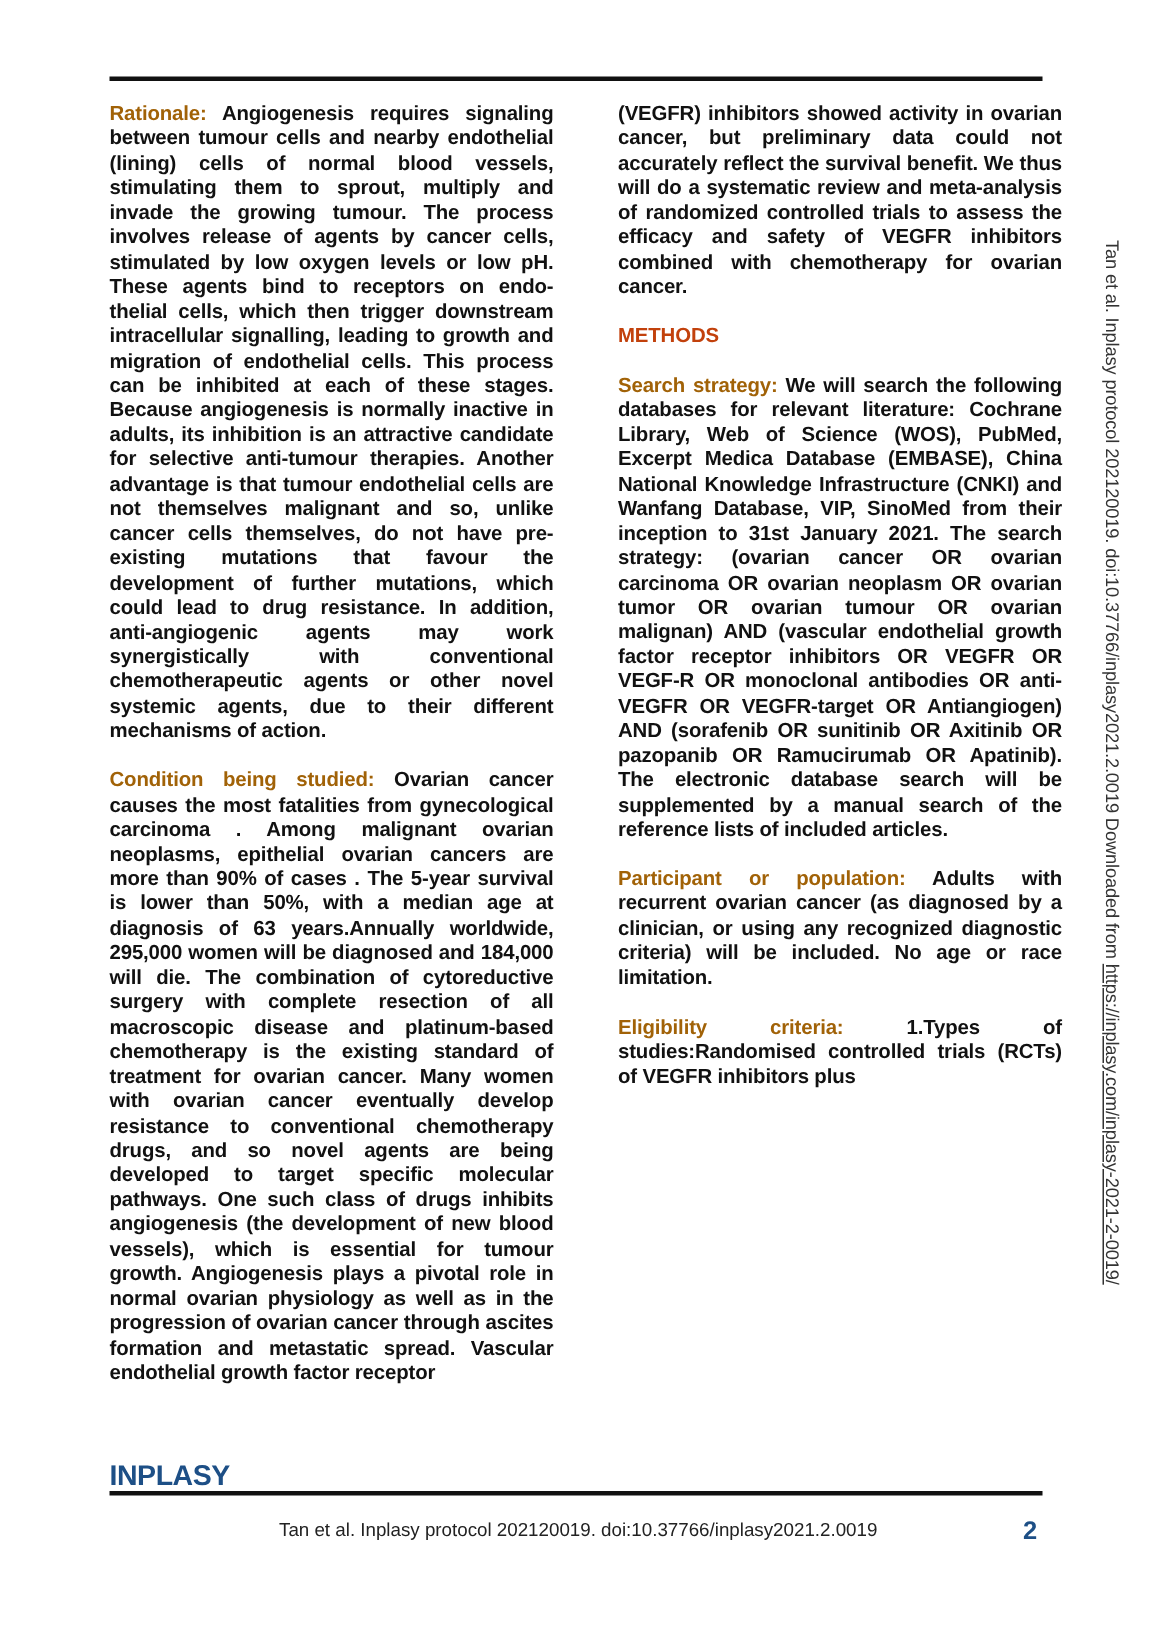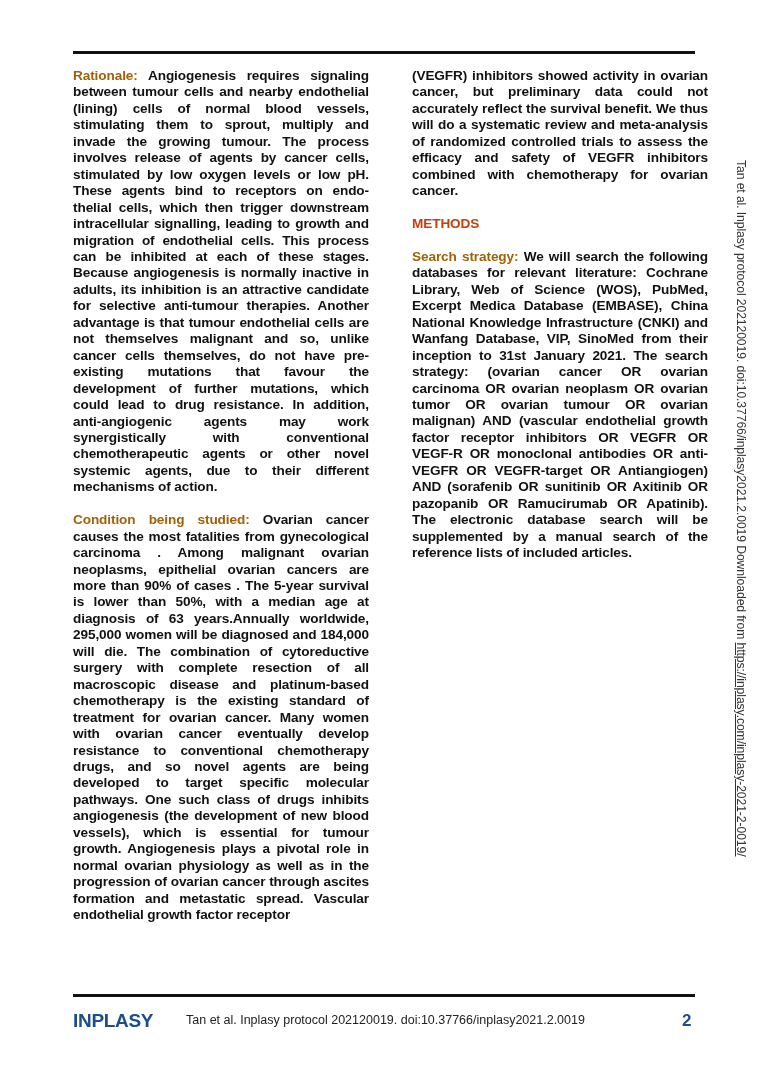--- a/index.html
+++ b/index.html
@@ -7,21 +7,21 @@
          font-family:"Liberation Sans", sans-serif; color:#111; }
   .rule-top { position:absolute; left:73px; top:51px; width:622px; height:3px; background:#111; }
   .rule-bottom { position:absolute; left:73px; top:994px; width:622px; height:3px; background:#111; }
   .col { position:absolute; top:68px; font-size:13.6px; line-height:16.45px; font-weight:bold;
          text-align:justify; letter-spacing:-0.1px; }
   .col-left { left:73px; width:296px; }
   .col-right { left:412px; width:296px; }
   .col p { margin:0 0 16.45px 0; }
   .lbl { color:#a16207; }
   .heading { color:#c2410c; }
-  .footer-brand { position:absolute; left:73px; top:1010px; font-size:19px; font-weight:bold;
+  .footer-brand { position:absolute; left:73px; top:974px; font-size:19px; font-weight:bold;
                   color:#1d4f86; letter-spacing:-0.3px; }
   .footer-cite { position:absolute; left:186px; top:1013px; font-size:12.5px; color:#222; }
   .footer-page { position:absolute; left:682px; top:1011px; font-size:17px; font-weight:bold; color:#1d4f86; }
   .side-note { position:absolute; left:748px; top:160px; transform-origin:0 0; transform:rotate(90deg);
                font-size:12.2px; color:#333; white-space:nowrap; letter-spacing:-0.1px; }
   .side-note .link { text-decoration:underline; color:#333; }
 </style>
 </head>
 <body>
 
@@ -29,20 +29,22 @@
 
 <div class="col col-left">
   <p><span class="lbl">Rationale:</span><span> Angiogenesis requires signaling between tumour cells and nearby endothelial (lining) cells of normal blood vessels, stimulating them to sprout, multiply and invade the growing tumour. The process involves release of agents by cancer cells, stimulated by low oxygen levels or low pH. These agents bind to receptors on endo-thelial cells, which then trigger downstream intracellular signalling, leading to growth and migration of endothelial cells. This process can be inhibited at each of these stages. Because angiogenesis is normally inactive in adults, its inhibition is an attractive candidate for selective anti-tumour therapies. Another advantage is that tumour endothelial cells are not themselves malignant and so, unlike cancer cells themselves, do not have pre-existing mutations that favour the development of further mutations, which could lead to drug resistance. In addition, anti-angiogenic agents may work synergistically with conventional chemotherapeutic agents or other novel systemic agents, due to their different mechanisms of action.</span></p>
   <p><span class="lbl">Condition being studied:</span><span> Ovarian cancer causes the most fatalities from gynecological carcinoma . Among malignant ovarian neoplasms, epithelial ovarian cancers are more than 90% of cases . The 5-year survival is lower than 50%, with a median age at diagnosis of 63 years.Annually worldwide, 295,000 women will be diagnosed and 184,000 will die. The combination of cytoreductive surgery with complete resection of all macroscopic disease and platinum-based chemotherapy is the existing standard of treatment for ovarian cancer. Many women with ovarian cancer eventually develop resistance to conventional chemotherapy drugs, and so novel agents are being developed to target specific molecular pathways. One such class of drugs inhibits angiogenesis (the development of new blood vessels), which is essential for tumour growth. Angiogenesis plays a pivotal role in normal ovarian physiology as well as in the progression of ovarian cancer through ascites formation and metastatic spread. Vascular endothelial growth factor receptor</span></p>
 </div>
 
 <div class="col col-right">
   <p>(VEGFR) inhibitors showed activity in ovarian cancer, but preliminary data could not accurately reflect the survival benefit. We thus will do a systematic review and meta-analysis of randomized controlled trials to assess the efficacy and safety of VEGFR inhibitors combined with chemotherapy for ovarian cancer.</p>
   <p class="heading">METHODS</p>
   <p><span class="lbl">Search strategy:</span><span> We will search the following databases for relevant literature: Cochrane Library, Web of Science (WOS), PubMed, Excerpt Medica Database (EMBASE), China National Knowledge Infrastructure (CNKI) and Wanfang Database, VIP, SinoMed from their inception to 31st January 2021. The search strategy: (ovarian cancer OR ovarian carcinoma OR ovarian neoplasm OR ovarian tumor OR ovarian tumour OR ovarian malignan) AND (vascular endothelial growth factor receptor inhibitors OR VEGFR OR VEGF-R OR monoclonal antibodies OR anti-VEGFR OR VEGFR-target OR Antiangiogen) AND (sorafenib OR sunitinib OR Axitinib OR pazopanib OR Ramucirumab OR Apatinib). The electronic database search will be supplemented by a manual search of the reference lists of included articles.</span></p>
+  <p><span class="lbl">Participant or population:</span><span> Adults with recurrent ovarian cancer (as diagnosed by a clinician, or using any recognized diagnostic criteria) will be included. No age or race limitation.</span></p>
+  <p><span class="lbl">Eligibility criteria:</span><span> 1.Types of studies:Randomised controlled trials (RCTs) of VEGFR inhibitors plus</span></p>
 </div>
 
 <div class="side-note"><span>Tan et al. Inplasy protocol 202120019. doi:10.37766/inplasy2021.2.0019 Downloaded from </span><span class="link">https://inplasy.com/inplasy-2021-2-0019/</span></div>
 
 <div class="rule-bottom"></div>
 <div class="footer-brand">INPLASY</div>
 <div class="footer-cite">Tan et al. Inplasy protocol 202120019. doi:10.37766/inplasy2021.2.0019</div>
 <div class="footer-page">2</div>
 
 </body></html>

